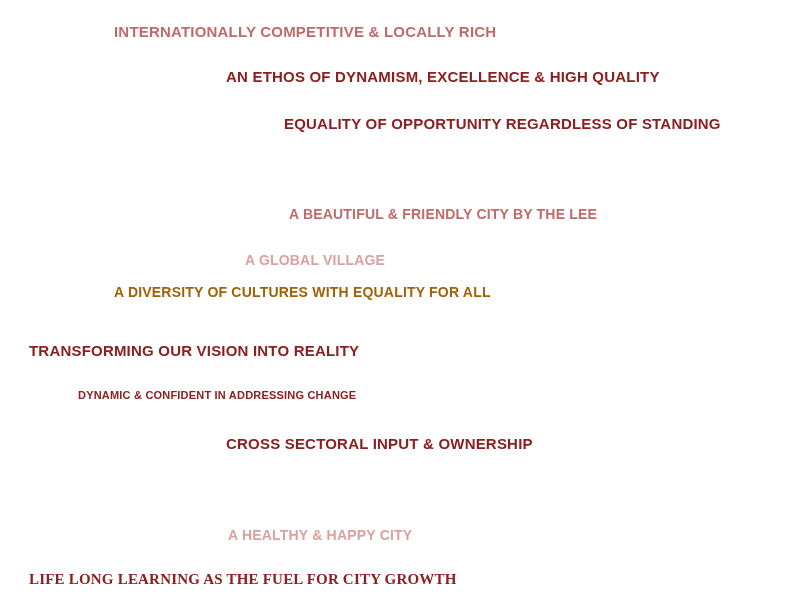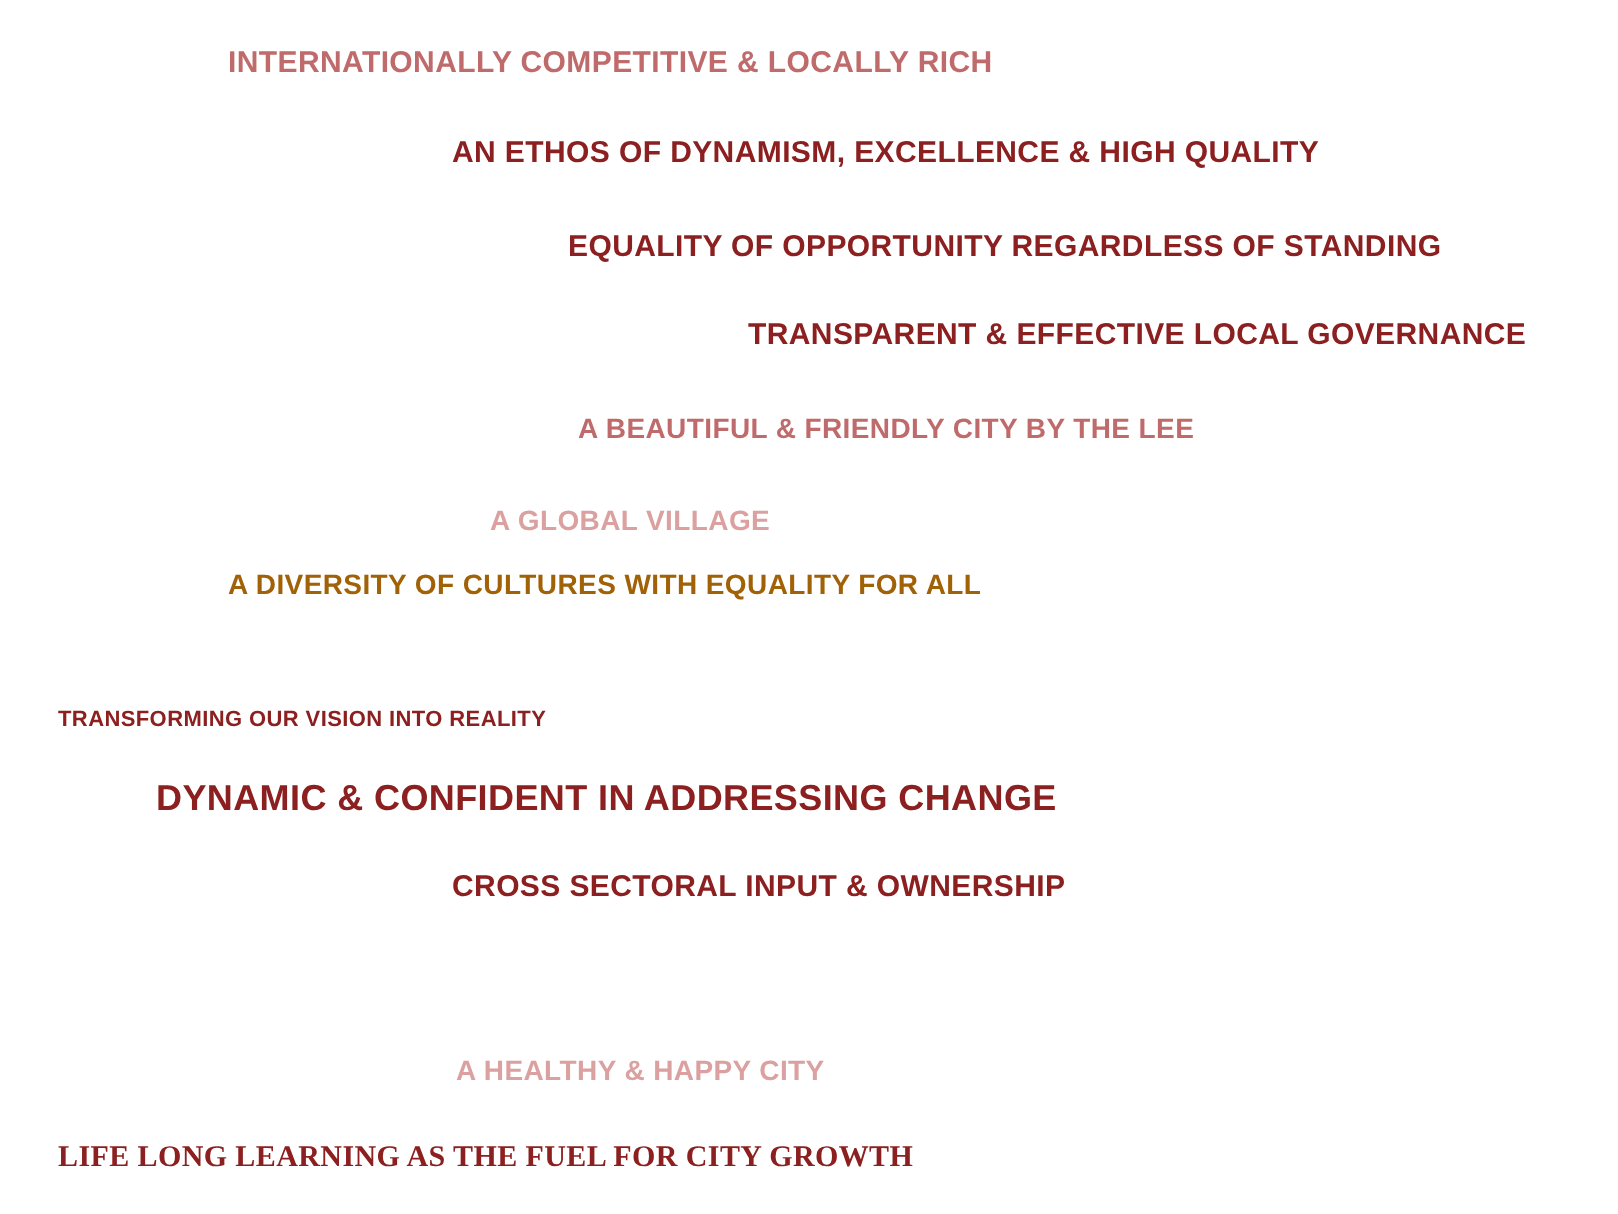--- a/index.html
+++ b/index.html
@@ -26,22 +26,21 @@
     font-family: "Liberation Sans", sans-serif;
   }
 </style>
 </head>
 <body style="background: rgb(255, 255, 255);">
 
 <div id="slogan-list">
     <div class="slogan" style="left: 114px; top: 23px; font-size: 15px; color: rgb(192, 107, 107);">INTERNATIONALLY COMPETITIVE &amp; LOCALLY RICH</div>
     <div class="slogan" style="left: 226px; top: 68px; font-size: 15px; color: rgb(140, 32, 32);">AN ETHOS OF DYNAMISM, EXCELLENCE &amp; HIGH QUALITY</div>
     <div class="slogan" style="left: 284px; top: 115px; font-size: 15px; color: rgb(140, 32, 32);">EQUALITY OF OPPORTUNITY REGARDLESS OF STANDING</div>
-    <div class="slogan" style="left: 374px; top: 159px; font-size: 15px; color: rgb(140, 32, 32);">TRANSPARENT &amp; EFFECTIVE LOCAL GOVERNANCE</div>
     <div class="slogan" style="left: 289px; top: 206px; font-size: 14px; color: rgb(192, 107, 107);">A BEAUTIFUL &amp; FRIENDLY CITY BY THE LEE</div>
     <div class="slogan" style="left: 245px; top: 252px; font-size: 14px; color: rgb(219, 160, 160);">A GLOBAL VILLAGE</div>
     <div class="slogan" style="left: 114px; top: 284px; font-size: 14px; color: #a16207;">A DIVERSITY OF CULTURES WITH EQUALITY FOR ALL</div>
-    <div class="slogan" style="left: 29px; top: 342px; font-size: 11px; color: rgb(140, 32, 32); margin-top: 12px;">TRANSFORMING OUR VISION INTO REALITY</div>
-    <div class="slogan" style="left: 78px; top: 389px; font-size: 18px; color: rgb(140, 32, 32);">DYNAMIC &amp; CONFIDENT IN ADDRESSING CHANGE</div>
+    <div class="slogan" style="left: 29px; top: 342px; font-size: 15px; color: rgb(140, 32, 32);">TRANSFORMING OUR VISION INTO REALITY</div>
+    <div class="slogan" style="left: 78px; top: 389px; font-size: 11px; color: rgb(140, 32, 32);">DYNAMIC &amp; CONFIDENT IN ADDRESSING CHANGE</div>
     <div class="slogan" style="left: 226px; top: 435px; font-size: 15px; color: rgb(140, 32, 32);">CROSS SECTORAL INPUT &amp; OWNERSHIP</div>
     <div class="slogan" style="left: 228px; top: 527px; font-size: 14px; color: rgb(219, 160, 160);">A HEALTHY &amp; HAPPY CITY</div>
     <div class="slogan" style="left: 29px; top: 571px; font-size: 15px; color: rgb(140, 32, 32); font-family: Liberation Serif, serif;">LIFE LONG LEARNING AS THE FUEL FOR CITY GROWTH</div>
   </div>
 
 </body></html>

